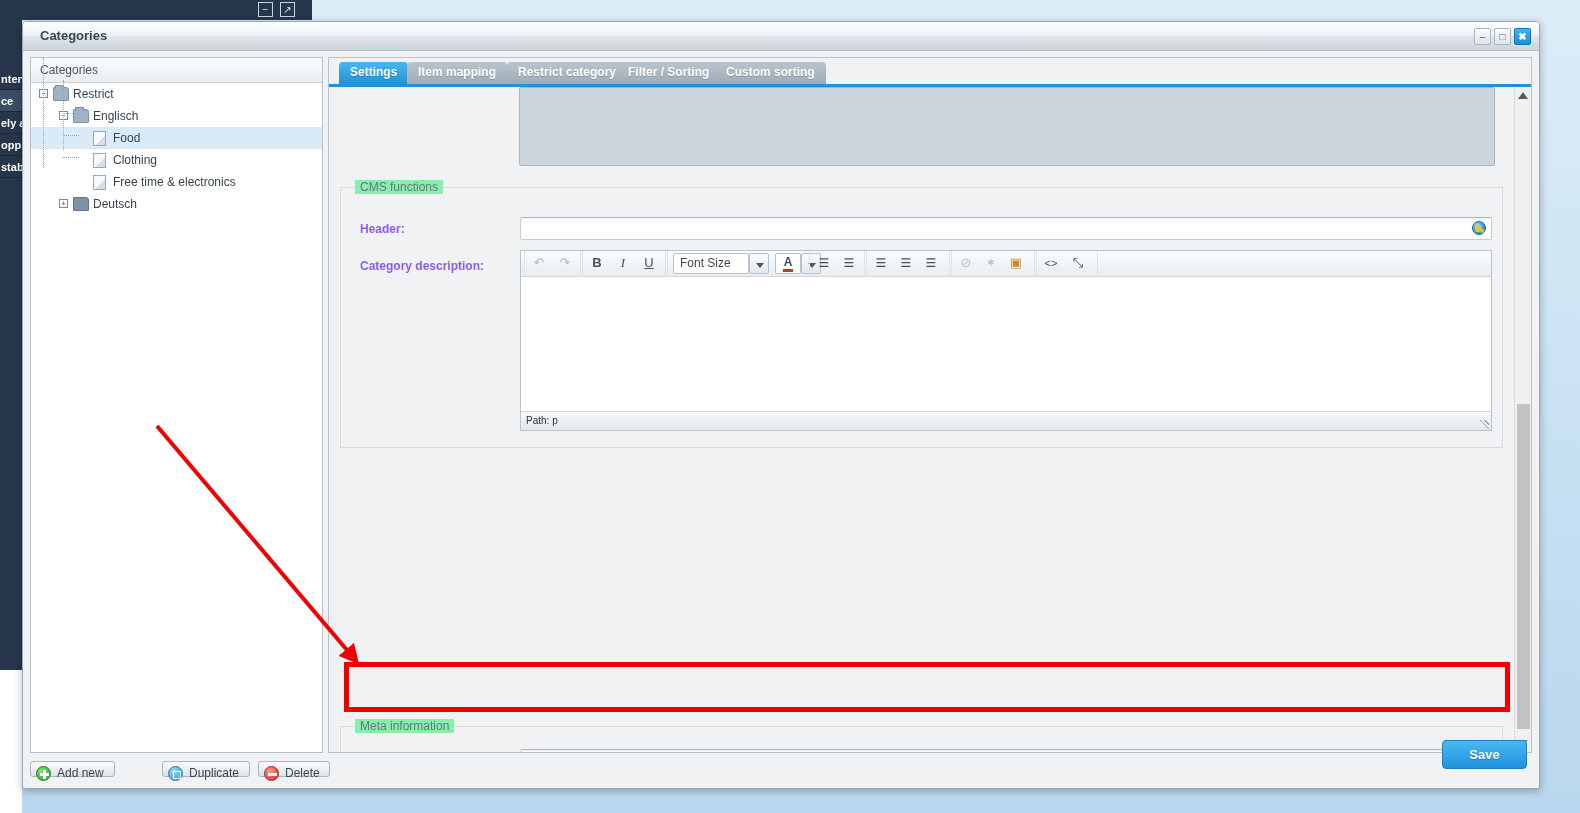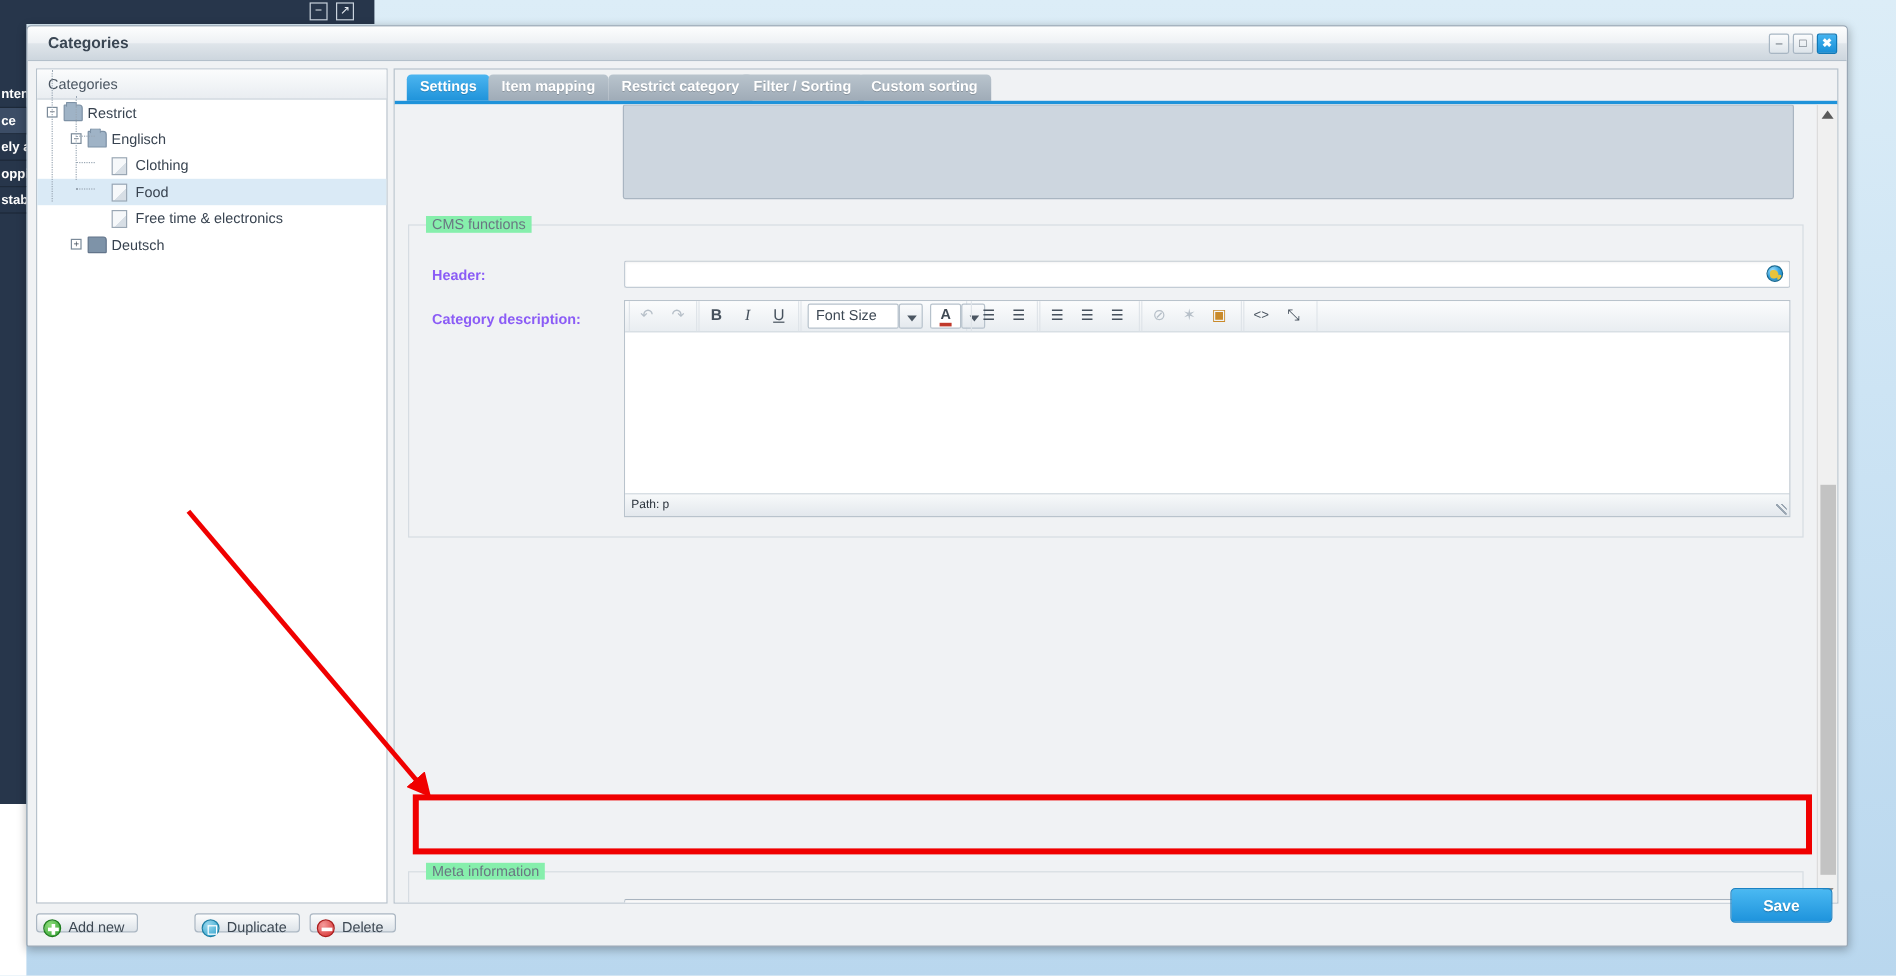--- a/index.html
+++ b/index.html
@@ -324,27 +324,27 @@
             <div class="tnode">
               <span class="exp" style="left: 8px;">−</span>
               <span class="ico folder-open" style="left: 22px;"></span>
               <span class="lbl" style="left: 42px;">Restrict</span>
             </div>
             <div class="tnode">
               <span class="exp" style="left: 28px;">−</span>
               <span class="ico folder-open" style="left: 42px;"></span>
               <span class="lbl" style="left: 62px;">Englisch</span>
             </div>
+            <div class="tnode sel">
+              <span class="ico page-ico" style="left: 62px;"></span>
+              <span class="lbl" style="left: 82px;">Food</span>
+            </div>
             <div class="tnode">
               <span class="ico page-ico" style="left: 62px;"></span>
               <span class="lbl" style="left: 82px;">Clothing</span>
-            </div>
-            <div class="tnode sel">
-              <span class="ico page-ico" style="left: 62px;"></span>
-              <span class="lbl" style="left: 82px;">Food</span>
             </div>
             <div class="tnode">
               <span class="ico page-ico" style="left: 62px;"></span>
               <span class="lbl" style="left: 82px;">Free time &amp; electronics</span>
             </div>
             <div class="tnode">
               <span class="exp" style="left: 28px;">+</span>
               <span class="ico folder-closed" style="left: 42px;"></span>
               <span class="lbl" style="left: 62px;">Deutsch</span>
             </div>

